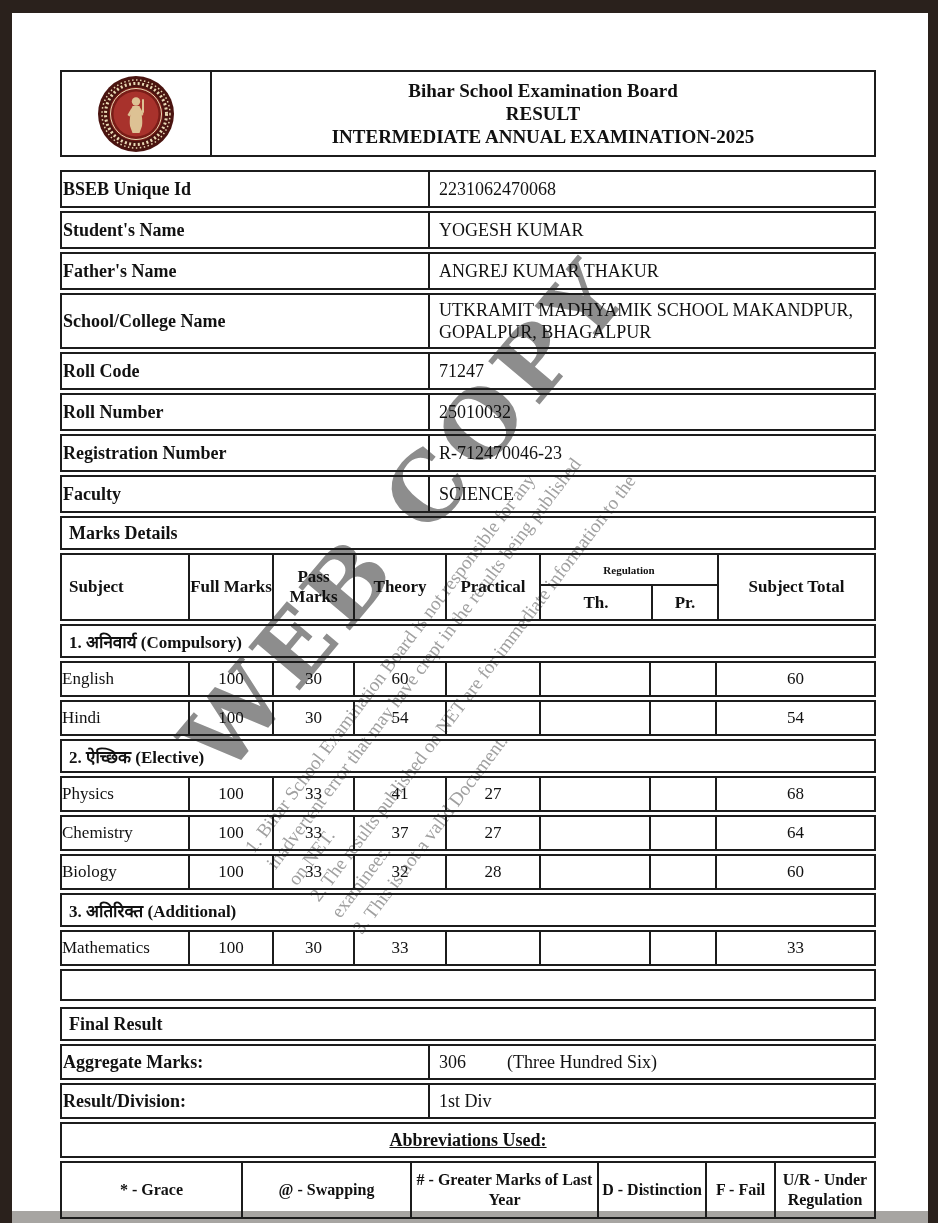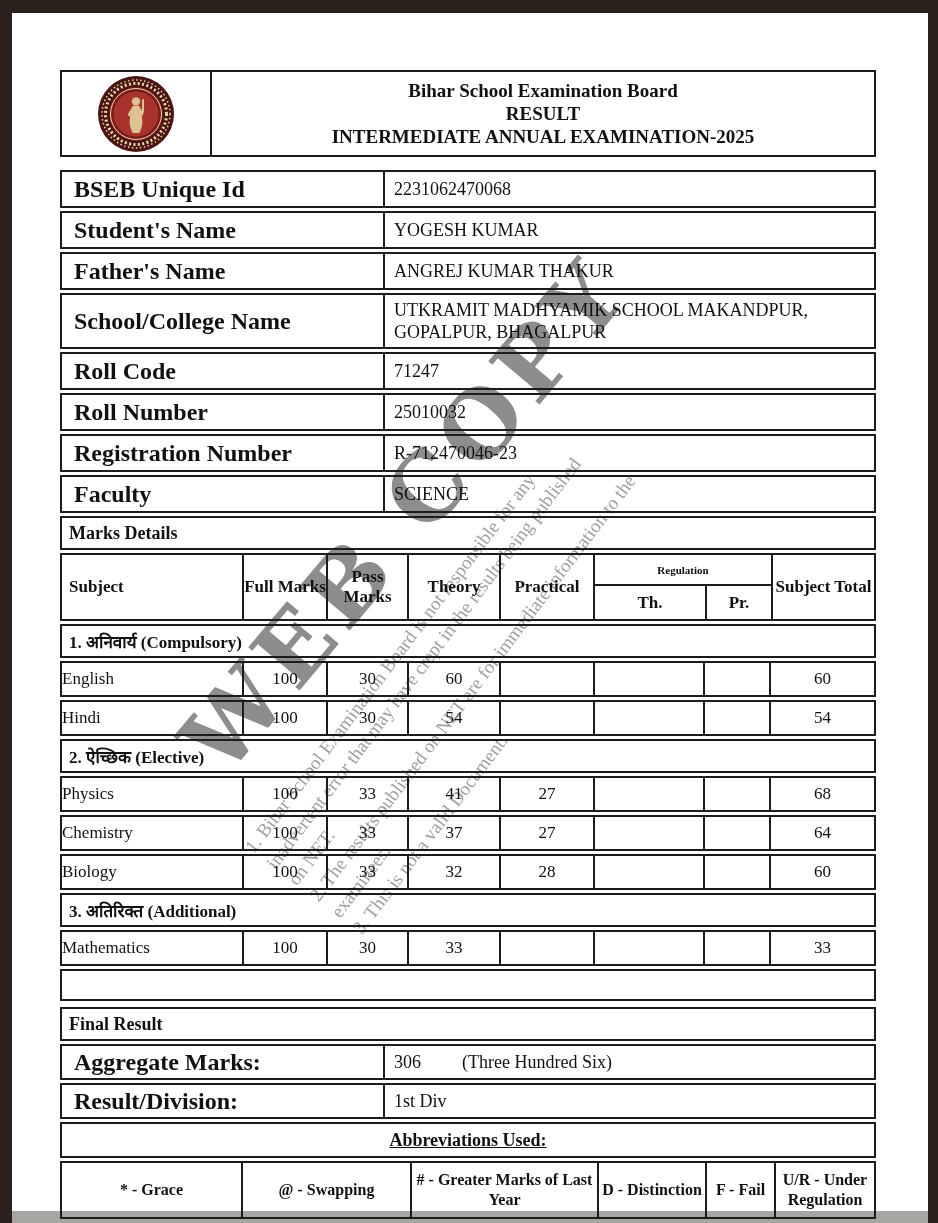--- a/index.html
+++ b/index.html
@@ -46,30 +46,30 @@
   .vc{display:flex;align-items:center;}
 
   
   .hdr{height:87px;box-sizing:border-box;}
   .logo-cell{width:150px;display:flex;align-items:center;justify-content:center;}
   .title-cell{flex:1;display:flex;flex-direction:column;align-items:center;justify-content:center;
               font-weight:bold;font-size:19px;line-height:23px;text-align:center;}
 
   
   .drow{min-height:34px;}
-  .dlabel{width:323px;font-weight:bold;font-size:24px;padding-left:12px;}
+  .dlabel{width:368px;font-weight:bold;font-size:18px;padding-left:1px;}
   .dvalue{flex:1;font-size:18px;padding-left:9px;padding-right:6px;}
   .school .dvalue{line-height:22px;padding-top:4px;padding-bottom:4px;}
   .fullrow{flex:1;font-weight:bold;font-size:18px;padding-left:7px;min-height:30px;}
 
   
   .mh{height:64px;}
   .mh .hcell{display:flex;align-items:center;justify-content:center;text-align:center;
              font-weight:bold;font-size:17px;line-height:20px;}
-  .w-sub{width:182px;} .w-fm{width:84px;} .w-pm{width:81px;} .w-th{width:92px;}
+  .w-sub{width:128px;} .w-fm{width:84px;} .w-pm{width:81px;} .w-th{width:92px;}
   .w-pr2{width:94px;} .w-rth{width:110px;} .w-rpr{width:66px;} .w-tot{flex:1;}
   .reg-group{width:178px;display:flex;flex-direction:column;}
   .reg-top{height:29px;border-bottom:2px solid #1c1c1c;display:flex;align-items:center;justify-content:center;
            font-weight:bold;font-size:11px;}
   .reg-bot{flex:1;display:flex;}
   .reg-bot .rcell{display:flex;align-items:center;justify-content:center;font-weight:bold;font-size:17px;}
   .sec{min-height:28px;}
   .sec .fullrow{font-size:17px;display:flex;align-items:center;
        font-family:"Liberation Serif","DejaVu Serif","DejaVu Sans",serif;}
   .mrow{height:32px;font-size:17px;}

